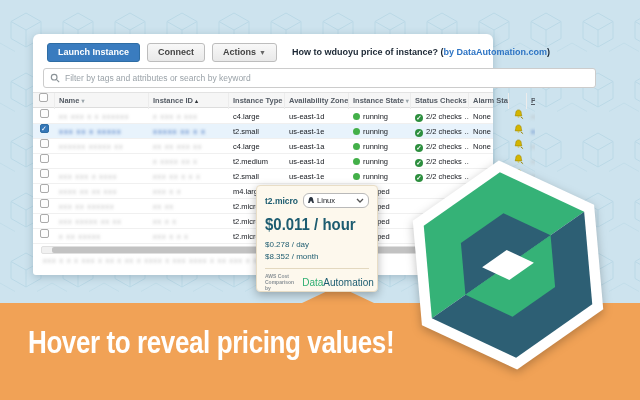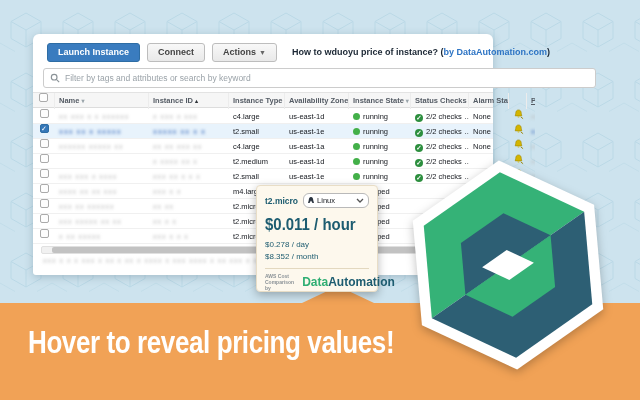--- a/index.html
+++ b/index.html
@@ -55,21 +55,21 @@
   .tt-type { font-size:8.5px; font-weight:bold; color:#1d5c70; }
   .tt-select { flex:1; display:flex; align-items:center; gap:3px; background:#fff; border:1px solid #b9b9b9;
                border-radius:6px; height:15px; padding:0 4px; font-size:7.5px; color:#16191f; cursor:pointer; }
   .tt-select .spacer { flex:1; }
   .tt-price { margin-top:7px; font-size:17px; font-weight:bold; color:#1d5c70;
               transform:scaleX(.88); transform-origin:left; white-space:nowrap; }
   .tt-sub { margin-top:4px; font-size:8px; color:#1d5c70; line-height:1.45; }
   .tt-div { border:0; border-top:1px solid #e3d8bf; margin:6px 0 4px; }
   .tt-foot { display:flex; align-items:center; gap:4px; }
   .tt-attrib { font-size:5px; color:#8a9297; line-height:1.2; font-weight:bold; }
-  .tt-brand { font-size:12px; font-weight:bold; white-space:nowrap; }
+  .tt-brand { font-size:10px; font-weight:normal; white-space:nowrap; }
   .tt-brand .d { color:#2fae73; } .tt-brand .a { color:#1d5c70; }
 
   .tt-arrow { position:absolute; left:302px; top:286px; width:0; height:0; z-index:5;
               border-left:36px solid transparent; border-right:36px solid transparent; border-bottom:17px solid #f1a256; }
 
   
   .banner { position:absolute; left:0; top:303px; width:640px; height:97px; background:#f1a256; z-index:4; }
   .banner-text { position:absolute; left:28px; top:22px; font-size:31px; font-weight:bold; color:#fff;
                  letter-spacing:-.5px; transform:scaleX(.84); transform-origin:left; white-space:nowrap; }
 

